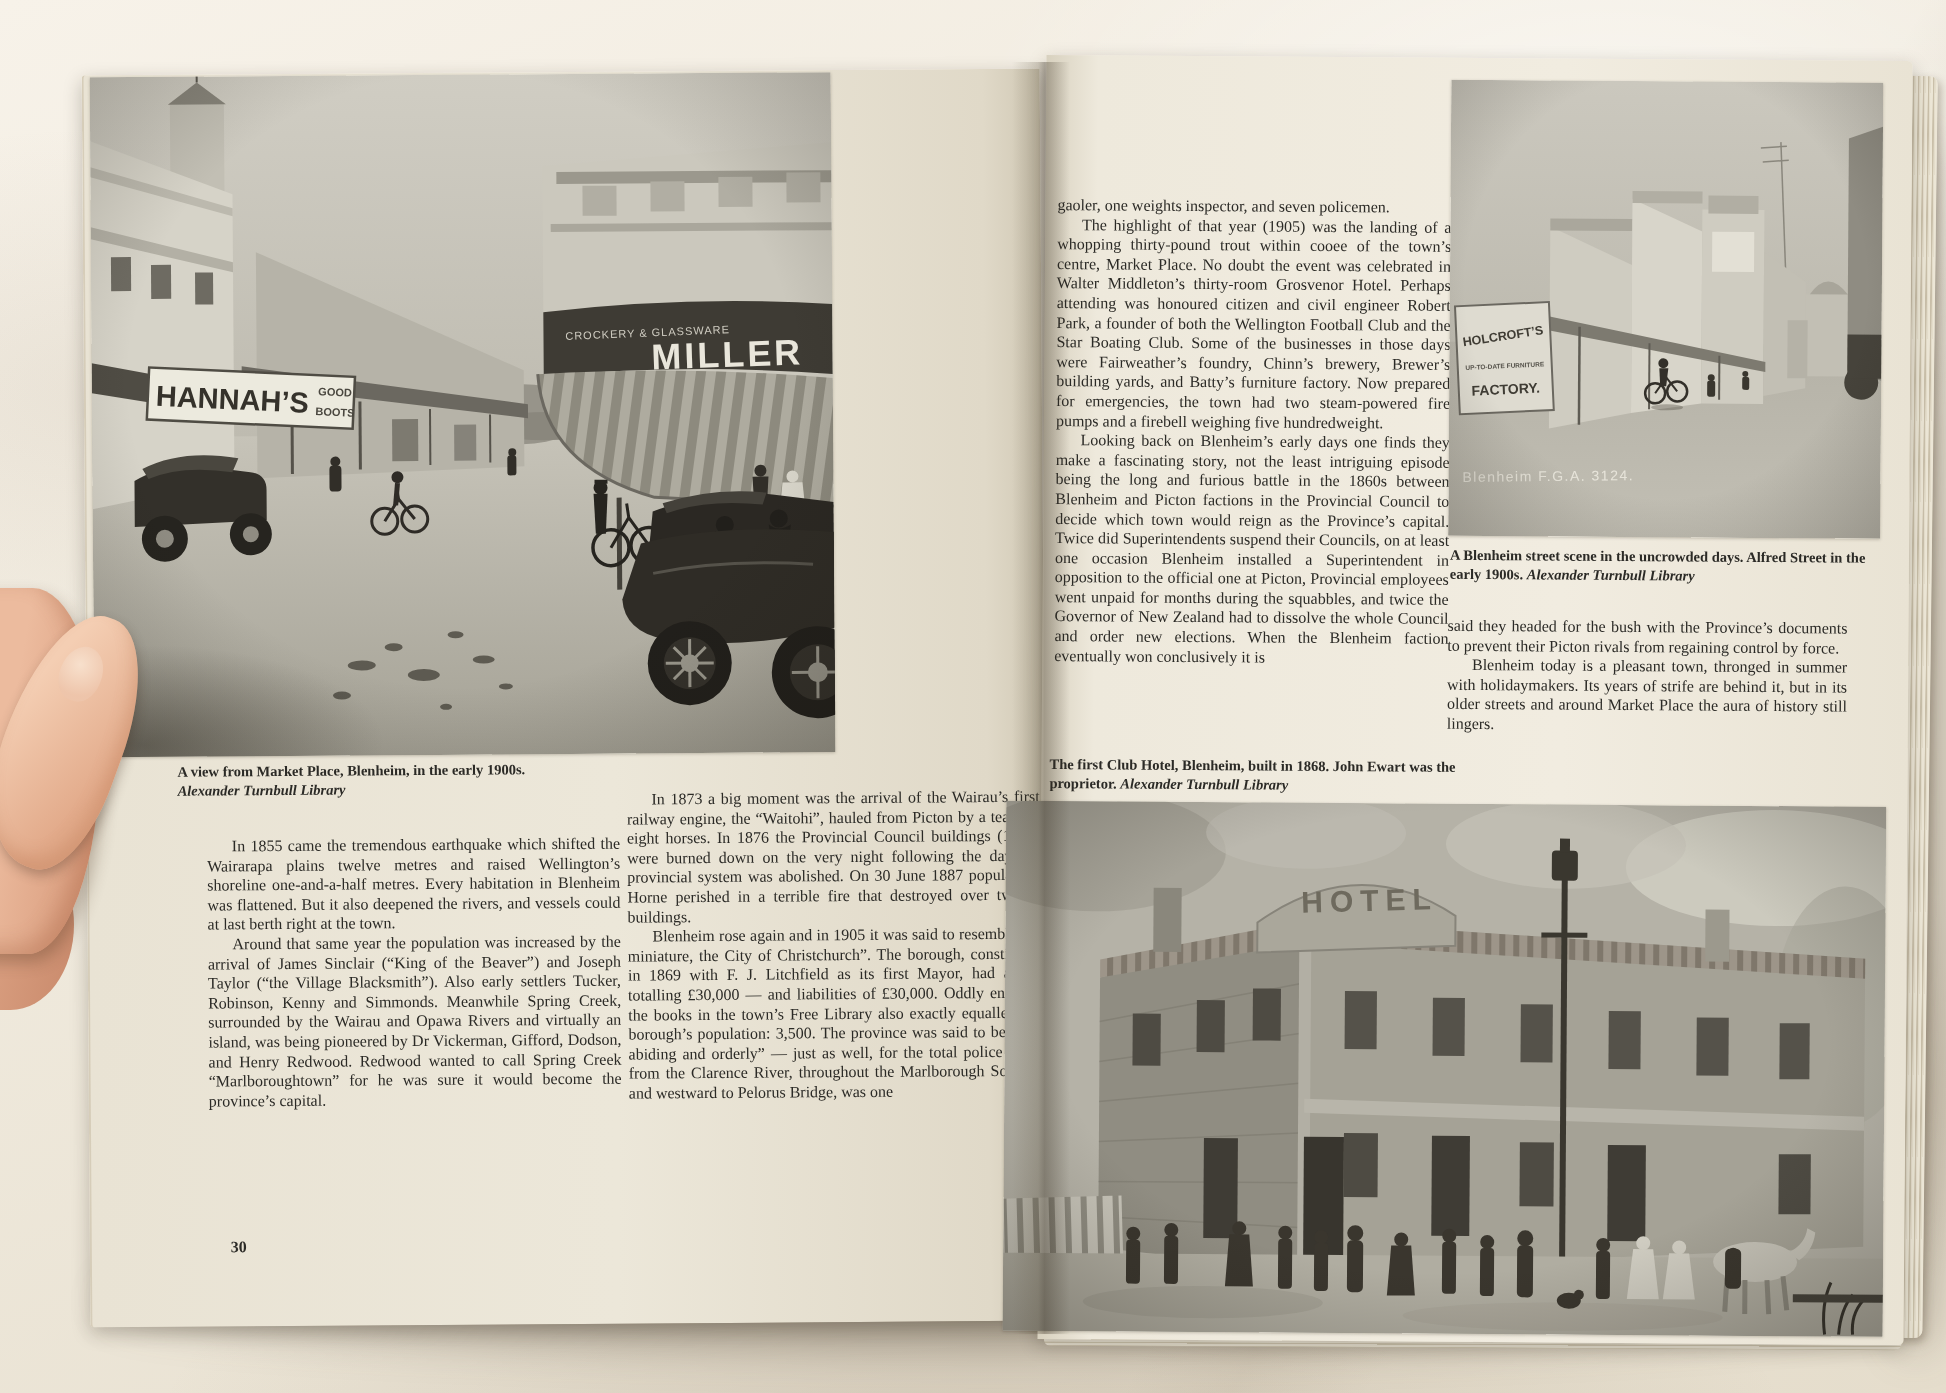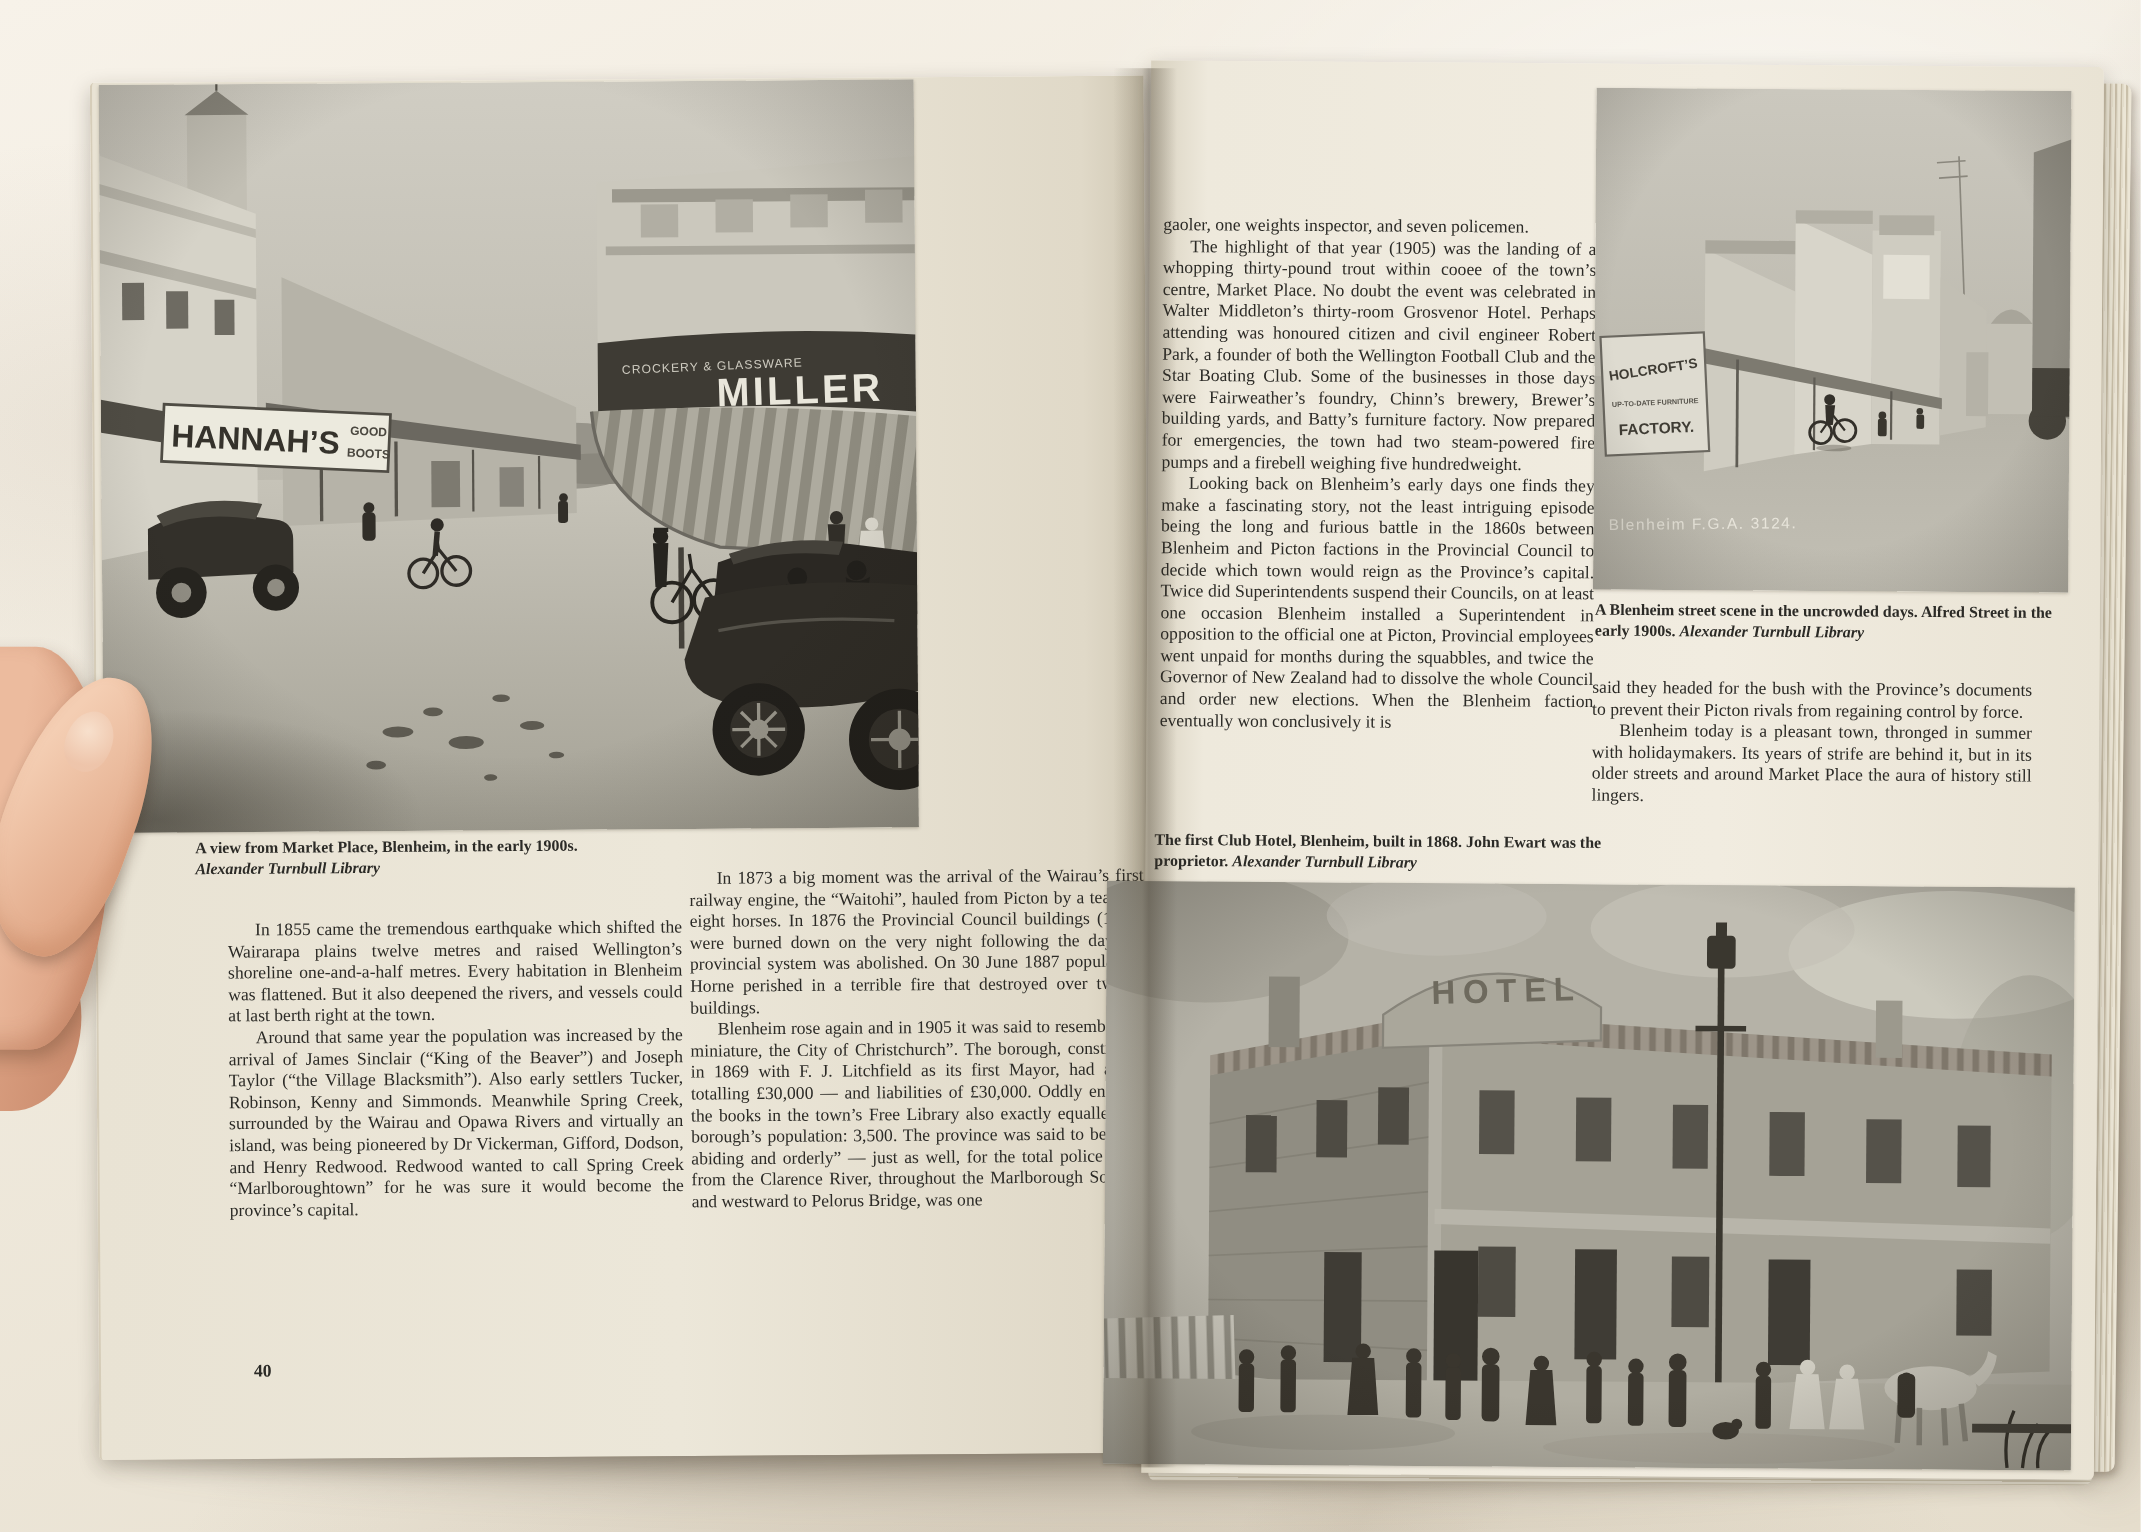--- a/index.html
+++ b/index.html
@@ -232,21 +232,21 @@
 
     <div class="abs body-text" style="left:118px;top:762px;width:413px;">
       <p class="indent">In 1855 came the tremendous earthquake which shifted the Wairarapa plains twelve metres and raised Wellington’s shoreline one-and-a-half metres. Every habitation in Blenheim was flattened. But it also deepened the rivers, and vessels could at last berth right at the town.</p>
       <p class="indent">Around that same year the population was increased by the arrival of James Sinclair (“King of the Beaver”) and Joseph Taylor (“the Village Blacksmith”). Also early settlers Tucker, Robinson, Kenny and Simmonds. Meanwhile Spring Creek, surrounded by the Wairau and Opawa Rivers and virtually an island, was being pioneered by Dr Vickerman, Gifford, Dodson, and Henry Redwood. Redwood wanted to call Spring Creek “Marlboroughtown” for he was sure it would become the province’s capital.</p>
     </div>
     <div class="abs body-text" style="left:538px;top:718px;width:413px;">
       <p class="indent">In 1873 a big moment was the arrival of the Wairau’s first railway engine, the “Waitohi”, hauled from Picton by a team of eight horses. In 1876 the Provincial Council buildings (1864) were burned down on the very night following the day the provincial system was abolished. On 30 June 1887 popular Dr Horne perished in a terrible fire that destroyed over twenty buildings.</p>
       <p class="indent">Blenheim rose again and in 1905 it was said to resemble “in miniature, the City of Christchurch”. The borough, constituted in 1869 with F. J. Litchfield as its first Mayor, had assets totalling £30,000 — and liabilities of £30,000. Oddly enough, the books in the town’s Free Library also exactly equalled the borough’s population: 3,500. The province was said to be “law abiding and orderly” — just as well, for the total police force from the Clarence River, throughout the Marlborough Sounds, and westward to Pelorus Bridge, was one</p>
     </div>
 
-    <div class="abs pagenum" style="left:139px;top:1164px;">40</div>
+    <div class="abs pagenum" style="left:139px;top:1164px;">30</div>
   </div>
 
   <div class="abs page page-right">
 
     <div class="abs body-text" style="left:12px;top:140px;width:394px;">
       <p>gaoler, one weights inspector, and seven policemen.</p>
       <p class="indent">The highlight of that year (1905) was the landing of a whopping thirty-pound trout within cooee of the town’s centre, Market Place. No doubt the event was celebrated in Walter Middleton’s thirty-room Grosvenor Hotel. Perhaps attending was honoured citizen and civil engineer Robert Park, a founder of both the Wellington Football Club and the Star Boating Club. Some of the businesses in those days were Fairweather’s foundry, Chinn’s brewery, Brewer’s building yards, and Batty’s furniture factory. Now prepared for emergencies, the town had two steam-powered fire pumps and a firebell weighing five hundredweight.</p>
       <p class="indent">Looking back on Blenheim’s early days one finds they make a fascinating story, not the least intriguing episode being the long and furious battle in the 1860s between Blenheim and Picton factions in the Provincial Council to decide which town would reign as the Province’s capital. Twice did Superintendents suspend their Councils, on at least one occasion Blenheim installed a Superintendent in opposition to the official one at Picton, Provincial employees went unpaid for months during the squabbles, and twice the Governor of New Zealand had to dissolve the whole Council and order new elections. When the Blenheim faction eventually won conclusively it is</p>
     </div>
 

